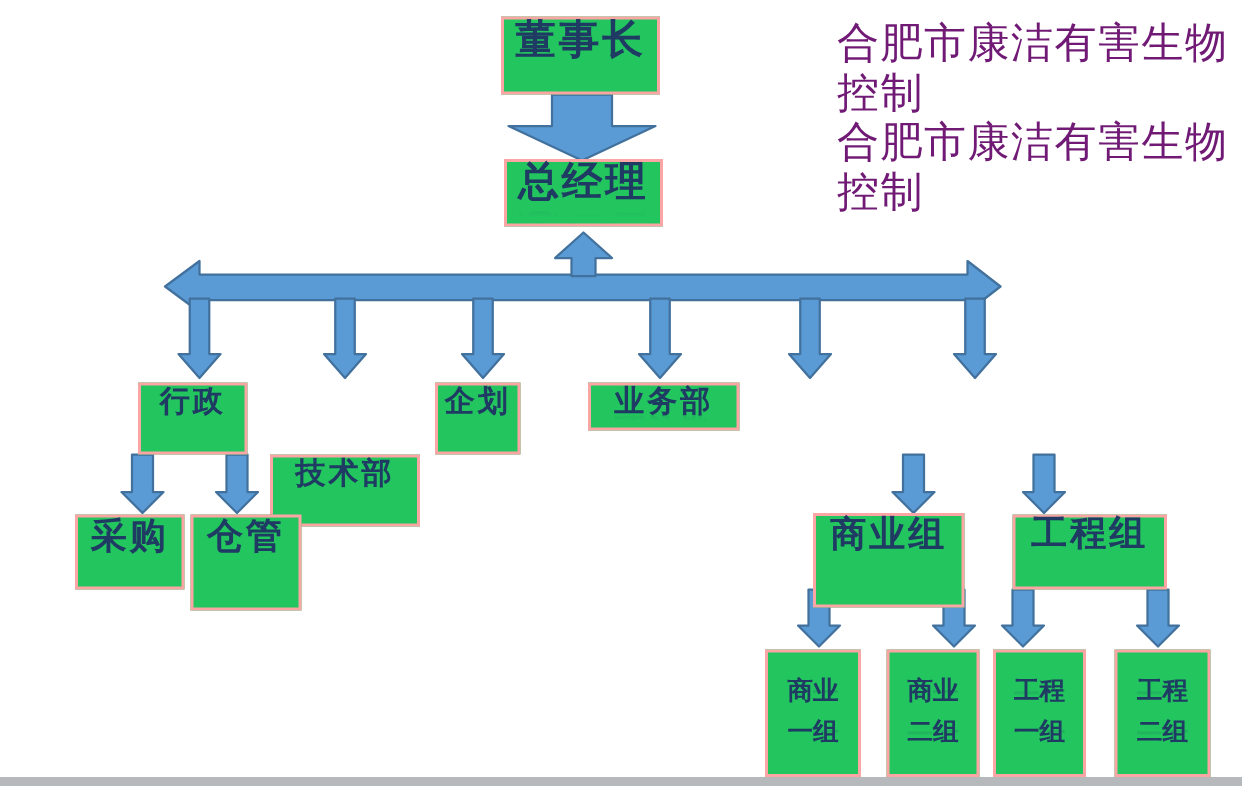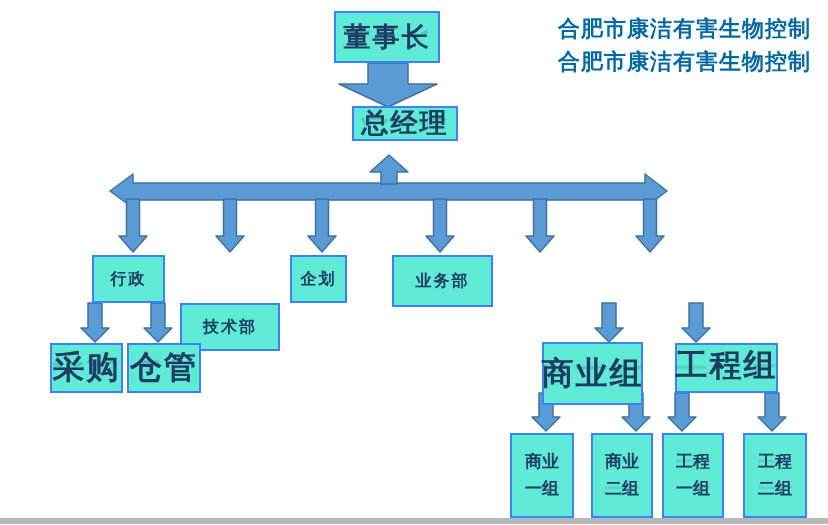--- a/index.html
+++ b/index.html
@@ -11,69 +11,68 @@
     overflow: hidden;
     font-family: "DejaVu Sans", sans-serif;
   }
   .arrow-layer {
     position: absolute;
     left: 0; top: 0;
     width: 828px; height: 525px;
   }
   .node {
     position: absolute;
-    background: #5eead4;
-    border: 2px solid #3b82f6;
+    background: #22c55e;
+    border: 2px solid #fca5a5;
     box-sizing: border-box;
     display: flex;
-    align-items: center;
     justify-content: center;
     color: #1f3a63;
     font-weight: bold;
     text-align: center;
   }
   .node .node-label {
     -webkit-box-reflect: below -0.85em linear-gradient(rgba(0,0,0,0) 55%, rgba(0,0,0,0.35));
     line-height: 1.05;
     white-space: nowrap;
   }
   .lvl-top  { font-size: 27px; letter-spacing: 2px; }
-  .lvl-dept { font-size: 16px; letter-spacing: 2px; }
-  .lvl-mid  { font-size: 32px; letter-spacing: 2px; }
+  .lvl-dept { font-size: 20px; letter-spacing: 2px; }
+  .lvl-mid  { font-size: 24px; letter-spacing: 2px; }
   .lvl-team {
     font-size: 17px;
     flex-direction: column;
     justify-content: space-evenly;
     padding: 8px 0;
   }
   
   .n-chairman    { left: 334px; top: 11px;  width: 106px; height: 52px; }
-  .n-gm          { left: 352px; top: 106px; width: 106px; height: 35px; }
+  .n-gm          { left: 336px; top: 106px; width: 106px; height: 45px; }
   .n-admin       { left: 92px;  top: 255px; width: 73px;  height: 48px; }
   .n-tech        { left: 180px; top: 255px; width: 100px; height: 48px; margin-top: 48px; }
   .n-planning    { left: 290px; top: 255px; width: 57px;  height: 48px; }
-  .n-business    { left: 392px; top: 255px; width: 101px; height: 52px; }
+  .n-business    { left: 392px; top: 255px; width: 101px; height: 32px; }
   .n-finance     { left: 505px; top: 255px; width: 58px;  height: 48px; }
   .n-service     { left: 603px; top: 255px; width: 95px;  height: 48px; }
   .n-procurement { left: 50px;  top: 343px; width: 73px;  height: 50px; }
-  .n-warehouse   { left: 127px; top: 343px; width: 74px;  height: 50px; }
+  .n-warehouse   { left: 127px; top: 343px; width: 74px;  height: 64px; }
   .n-commercial  { left: 542px; top: 342px; width: 101px; height: 63px; }
   .n-engineering { left: 675px; top: 343px; width: 103px; height: 50px; font-family: Liberation Mono, monospace; }
   .n-team-c1     { left: 510px; top: 433px; width: 64px;  height: 85px; }
   .n-team-c2     { left: 591px; top: 433px; width: 62px;  height: 85px; }
   .n-team-e1     { left: 662px; top: 433px; width: 62px;  height: 85px; }
   .n-team-e2     { left: 743px; top: 433px; width: 64px;  height: 85px; }
   .title-block {
     position: absolute;
     left: 558px; top: 12px;
-    color: #0369a1;
-    font-size: 22px;
+    color: #701a75;
+    font-size: 28px;
     line-height: 33px;
     letter-spacing: 1px;
-    font-weight: bold;
+    font-weight: normal;
   }
   .bottom-bar {
     position: absolute;
     left: 0; top: 518px;
     width: 828px; height: 6px;
     background: #b6b9bb;
   }
   .arrow { fill: #5b9bd5; stroke: #41719c; stroke-width: 1.5; stroke-linejoin: round; }
 </style>
 </head>

